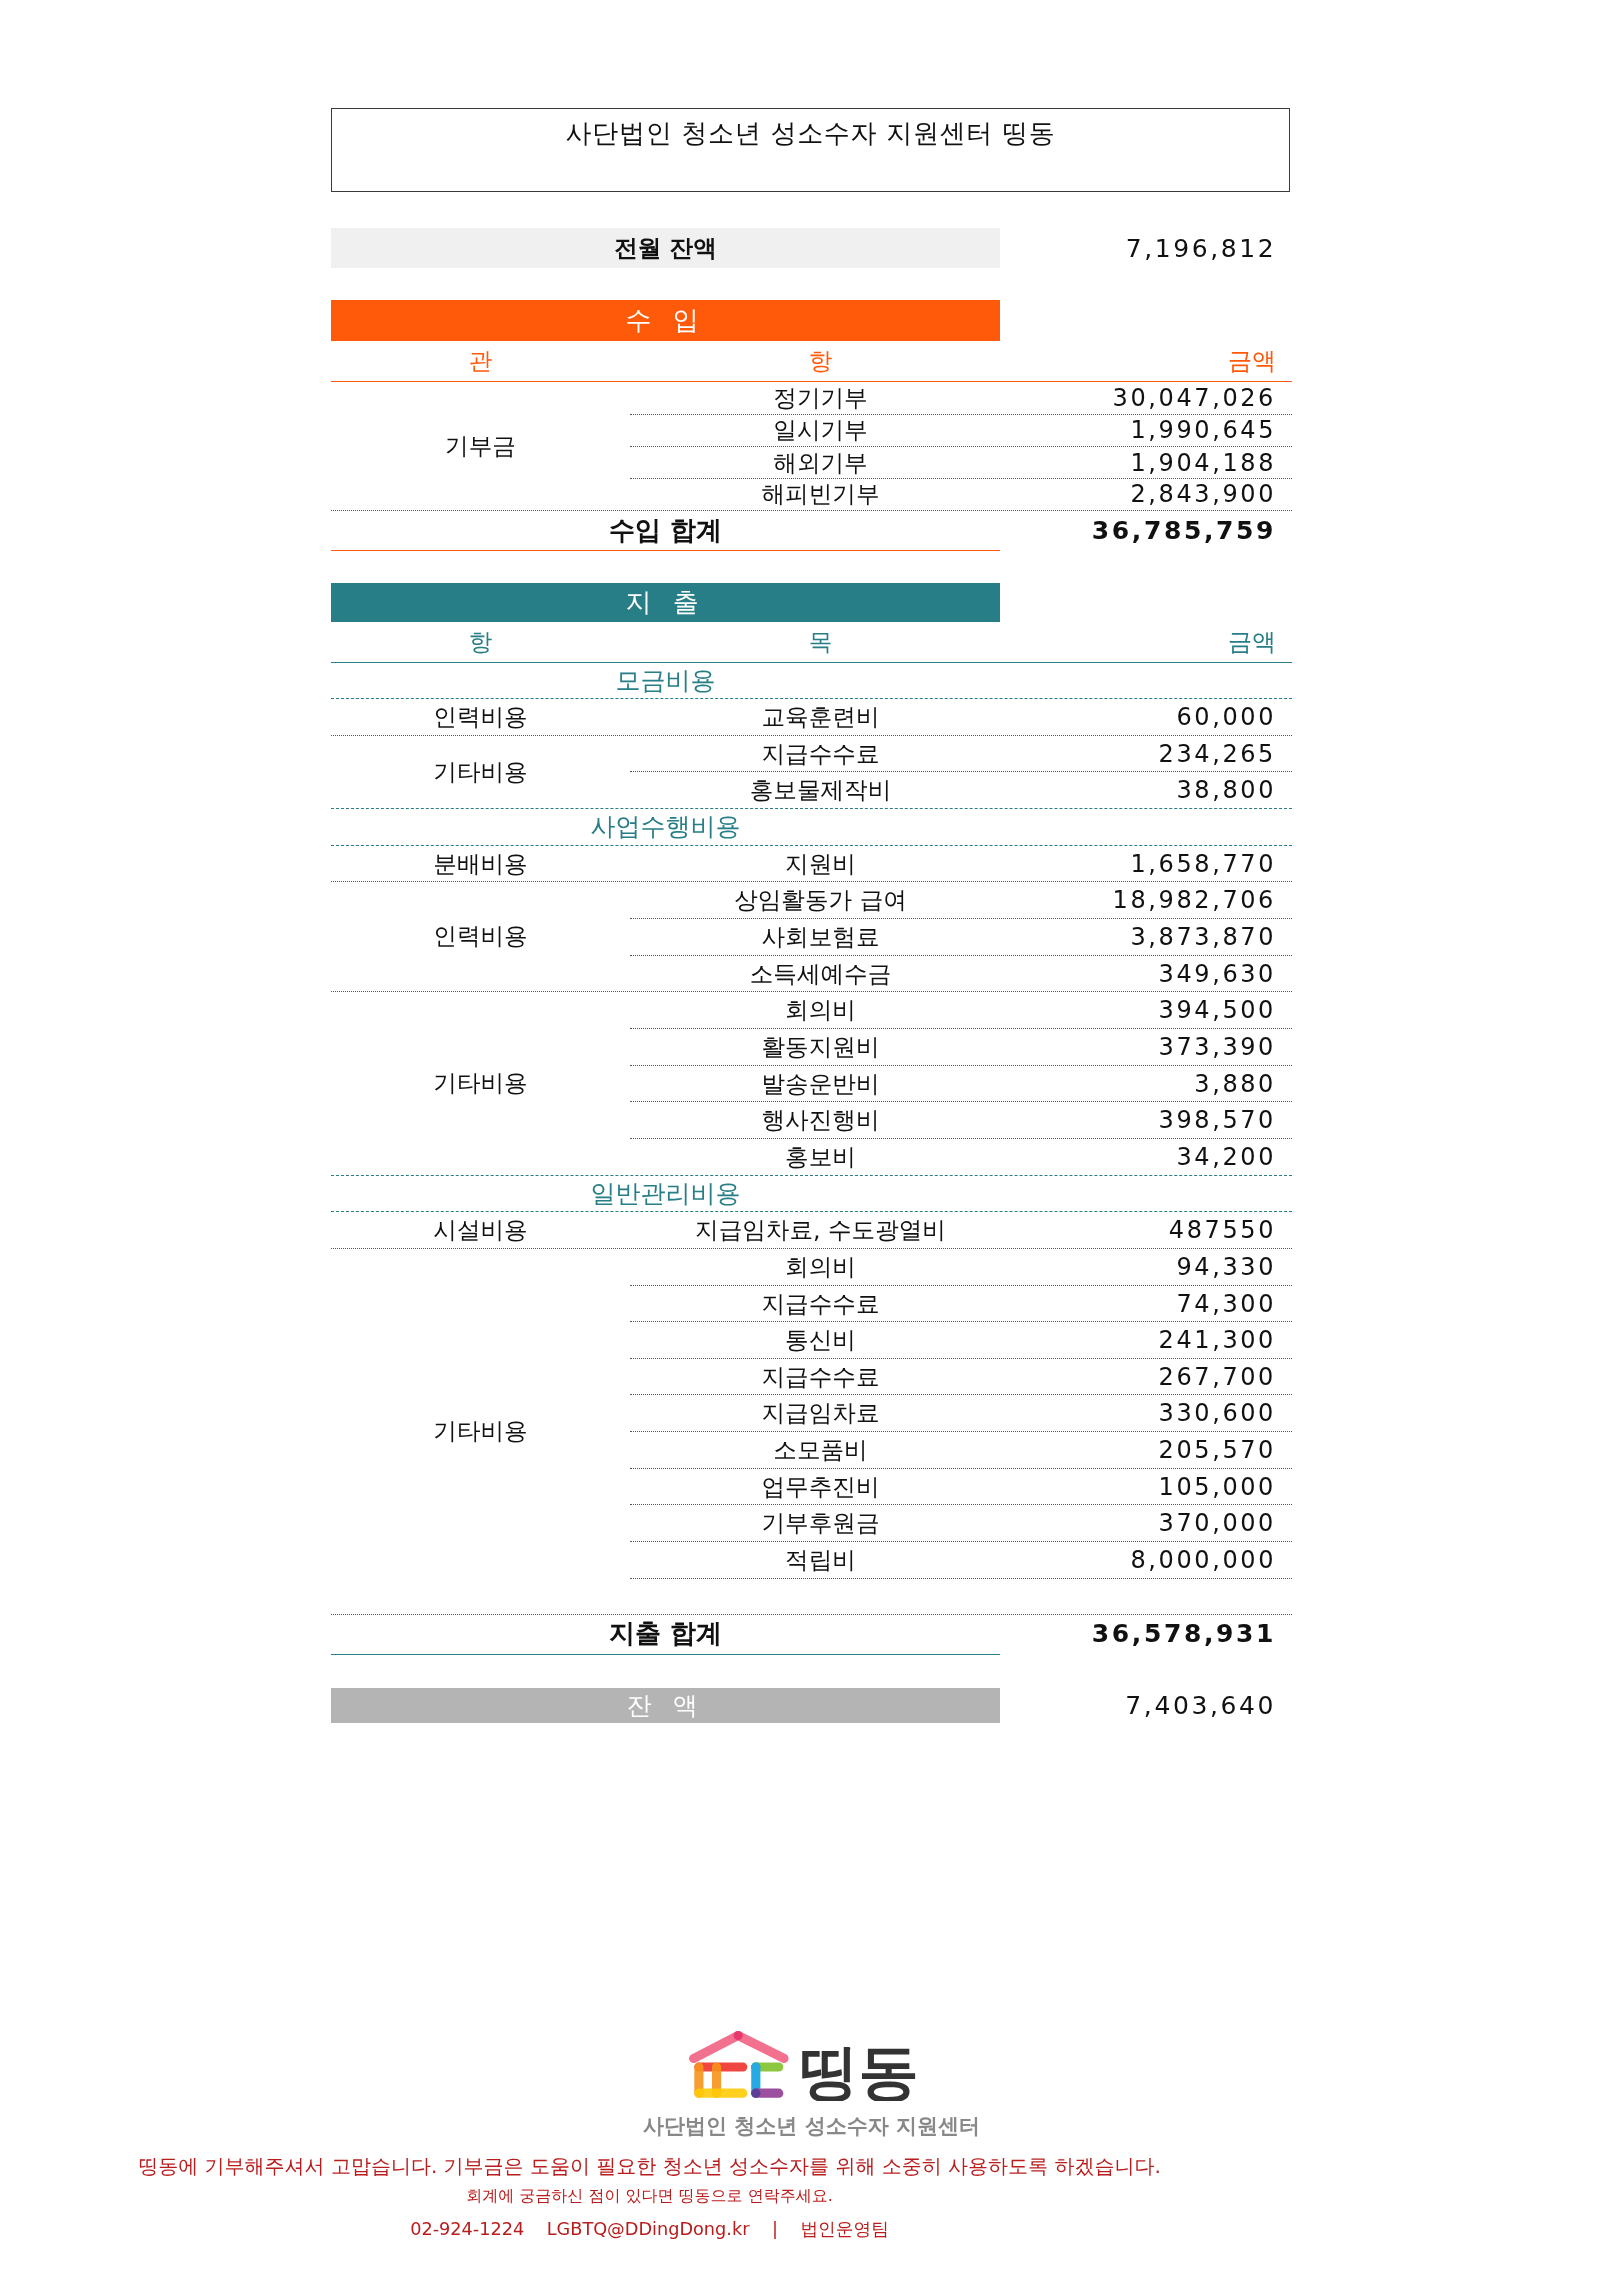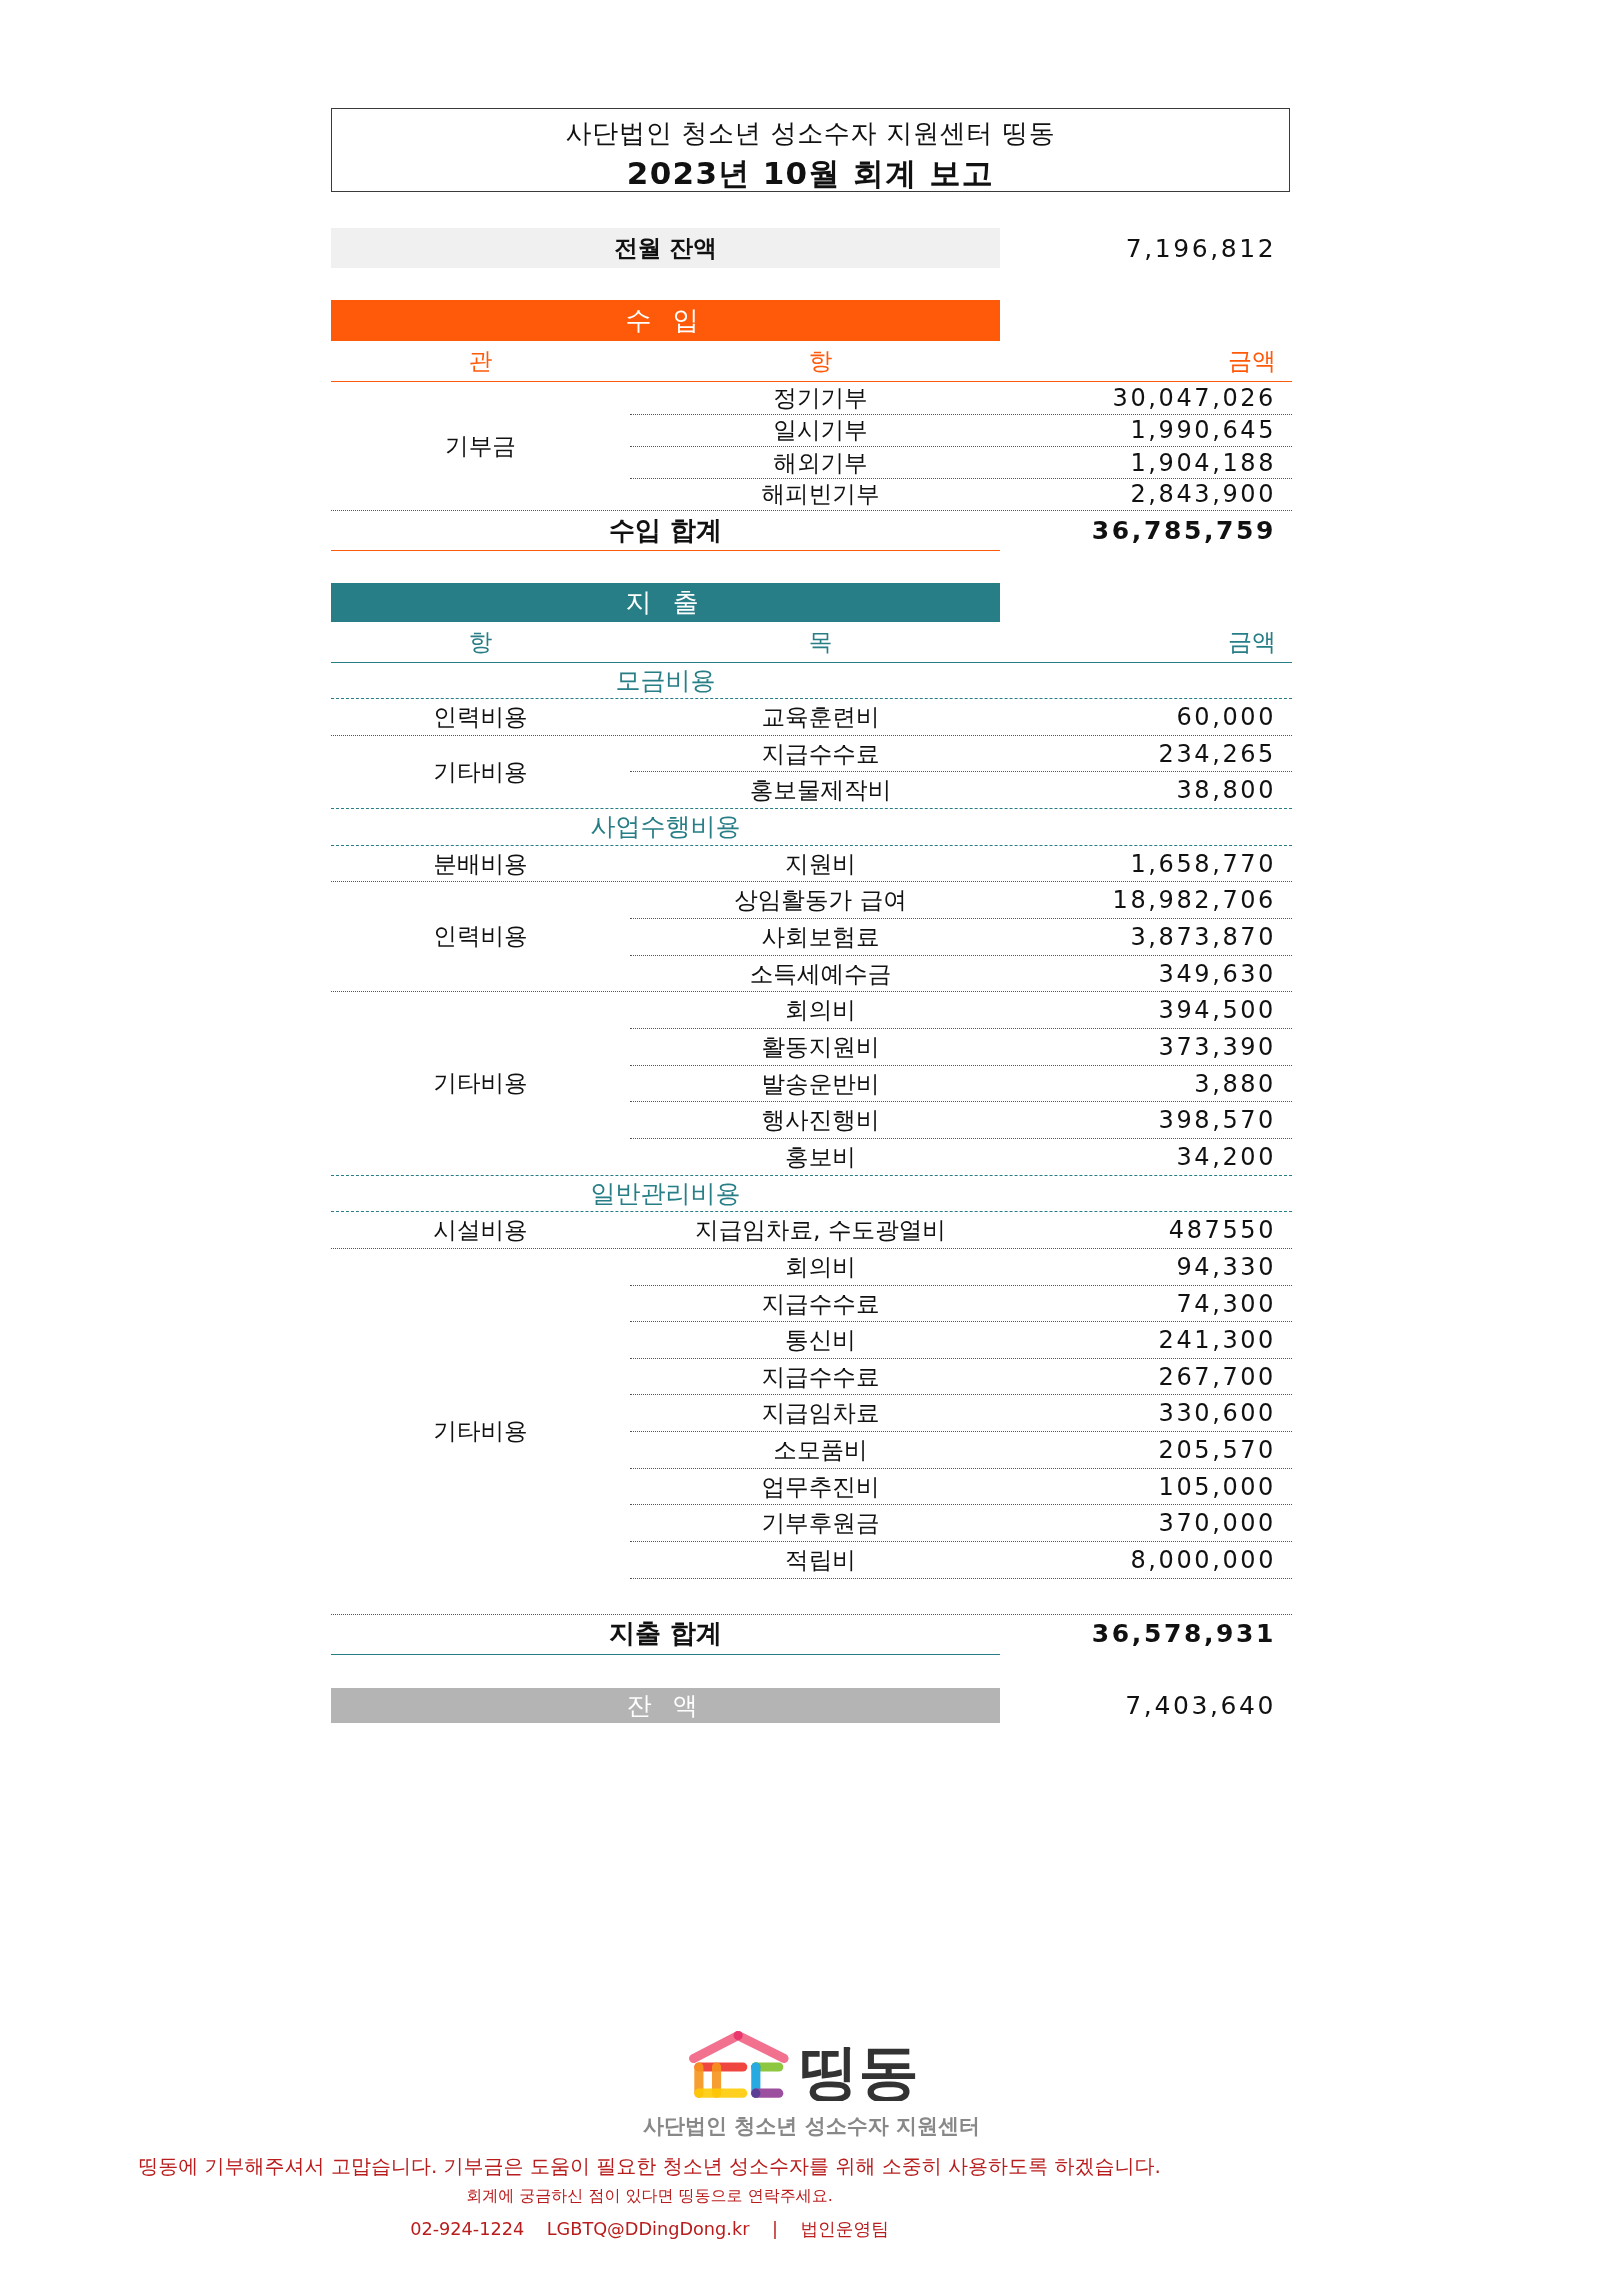--- a/index.html
+++ b/index.html
@@ -55,21 +55,20 @@
   .foot-line { left: 0; width: 1299px; text-align: center; color: #b91c1c; }
   .foot1 { top: 2153px; font-size: 20px; }
   .foot2 { top: 2186px; font-size: 16px; }
   .foot3 { top: 2217px; font-size: 17.7px; }
 </style>
 </head>
 <body>
 
 <div class="abs title-box">
   <div class="title-org">사단법인 청소년 성소수자 지원센터 띵동</div>
-  <div class="title-main">2023년 10월 회계 보고</div>
 </div>
 
 <div class="row prev-balance">
   <div class="bar">전월 잔액</div>
   <div class="amt">7,196,812</div>
 </div>
 
 <div class="section-bar income-bar">수 입</div>
 <div class="cell c1 col-head income-head" style="top:341px;height:40px;">관</div>
 <div class="cell c2 col-head income-head" style="top:341px;height:40px;">항</div>

